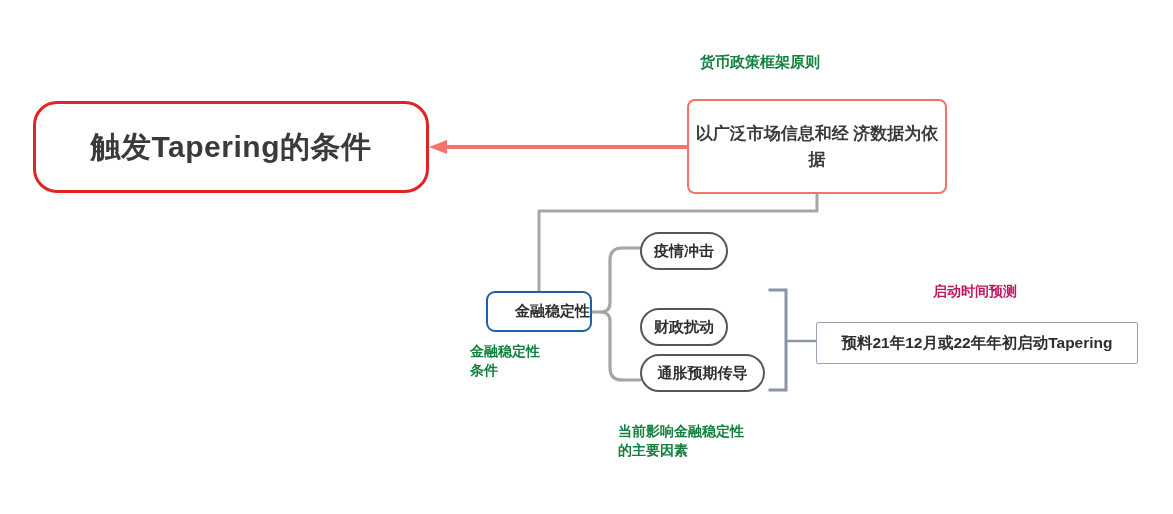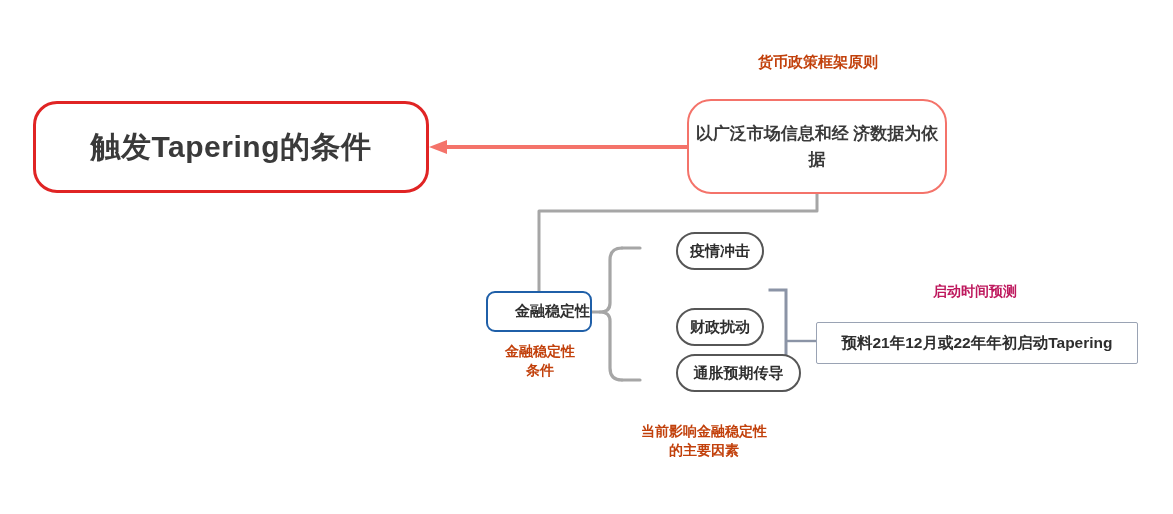--- a/index.html
+++ b/index.html
@@ -43,46 +43,46 @@
   }
 
   
   #principle-node {
     left: 687px;
     top: 99px;
     width: 260px;
     height: 95px;
     box-sizing: border-box;
     border: 2.5px solid #f4736a;
-    border-radius: 24px;
+    border-radius: 8px;
     background: #ffffff;
     display: flex;
     align-items: center;
     justify-content: center;
     text-align: center;
   }
   #principle-node .label {
     font-size: 17px;
     font-weight: bold;
     color: #3a3a3a;
     line-height: 1.5;
   }
 
   
   .caption {
     font-size: 15px;
     font-weight: bold;
-    color: #c2410c;
-    text-align: center;
+    color: #15803d;
+    text-align: left;
     line-height: 1.35;
     white-space: pre-line;
   }
   #principle-caption { left: 700px; top: 52px; width: 236px; }
   #core-caption      { left: 470px; top: 342px; width: 140px; font-size: 14px; }
-  #factors-caption   { left: 596px; top: 422px; width: 216px; font-size: 14px; }
+  #factors-caption   { left: 618px; top: 422px; width: 216px; font-size: 14px; }
   #timing-caption {
     left: 895px; top: 283px; width: 160px;
     font-size: 14px; font-weight: bold; color: #be185d; text-align: center;
   }
 
   
   #core-node {
     left: 486px;
     top: 291px;
     width: 106px;
@@ -105,21 +105,20 @@
   
   .factor-node {
     box-sizing: border-box;
     border: 2.5px solid #565656;
     border-radius: 19px;
     background: #ffffff;
     display: flex;
     align-items: center;
     justify-content: center;
     height: 38px;
-    margin-left: 36px;
   }
   .factor-node .label {
     font-size: 15px;
     font-weight: bold;
     color: #2e2e2e;
     white-space: nowrap;
   }
   #factor-0 { left: 640px; top: 232px; width: 88px; }
   #factor-1 { left: 640px; top: 308px; width: 88px; }
   #factor-2 { left: 640px; top: 354px; width: 125px; }

